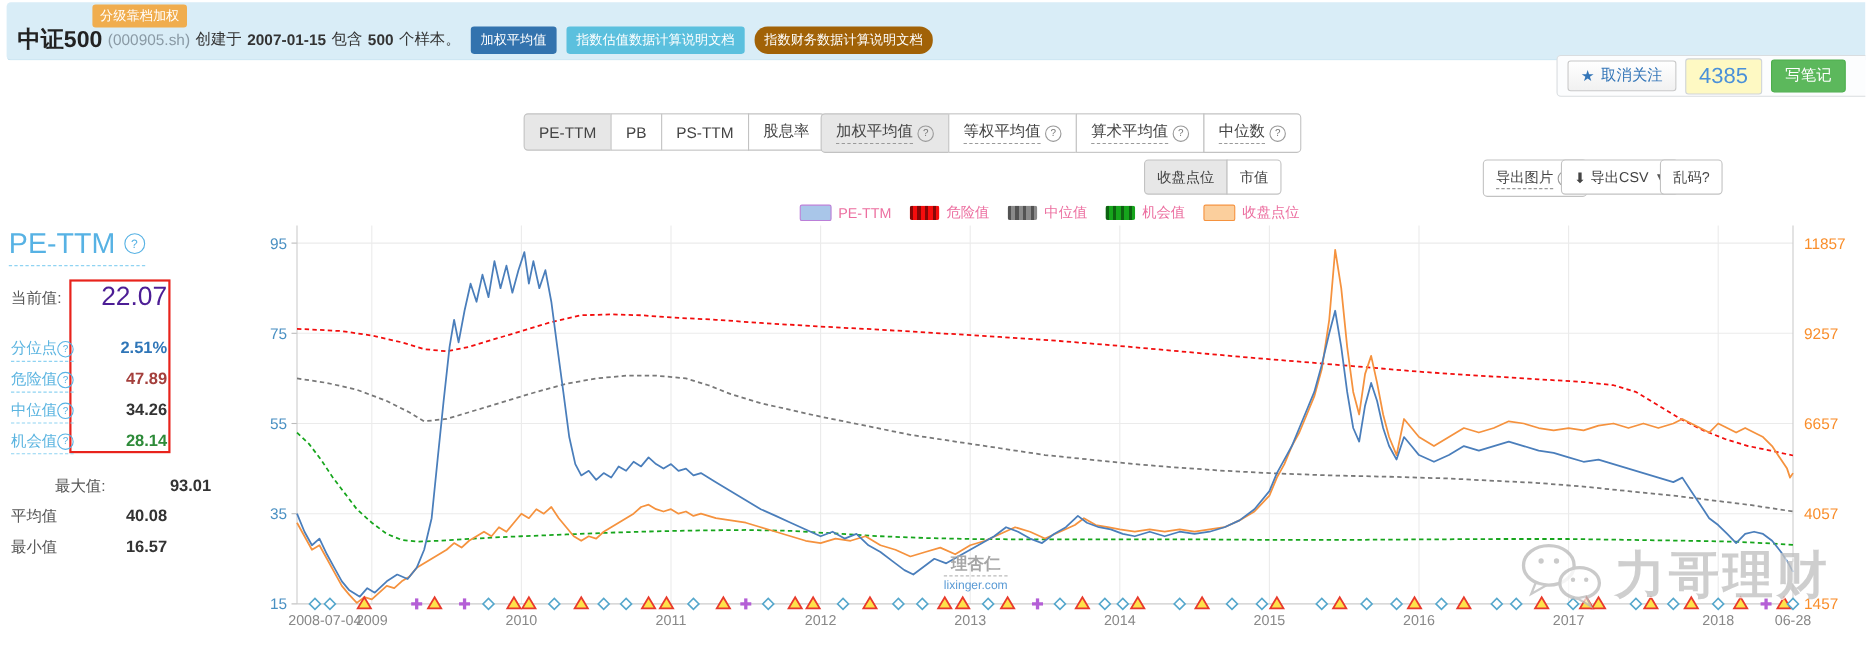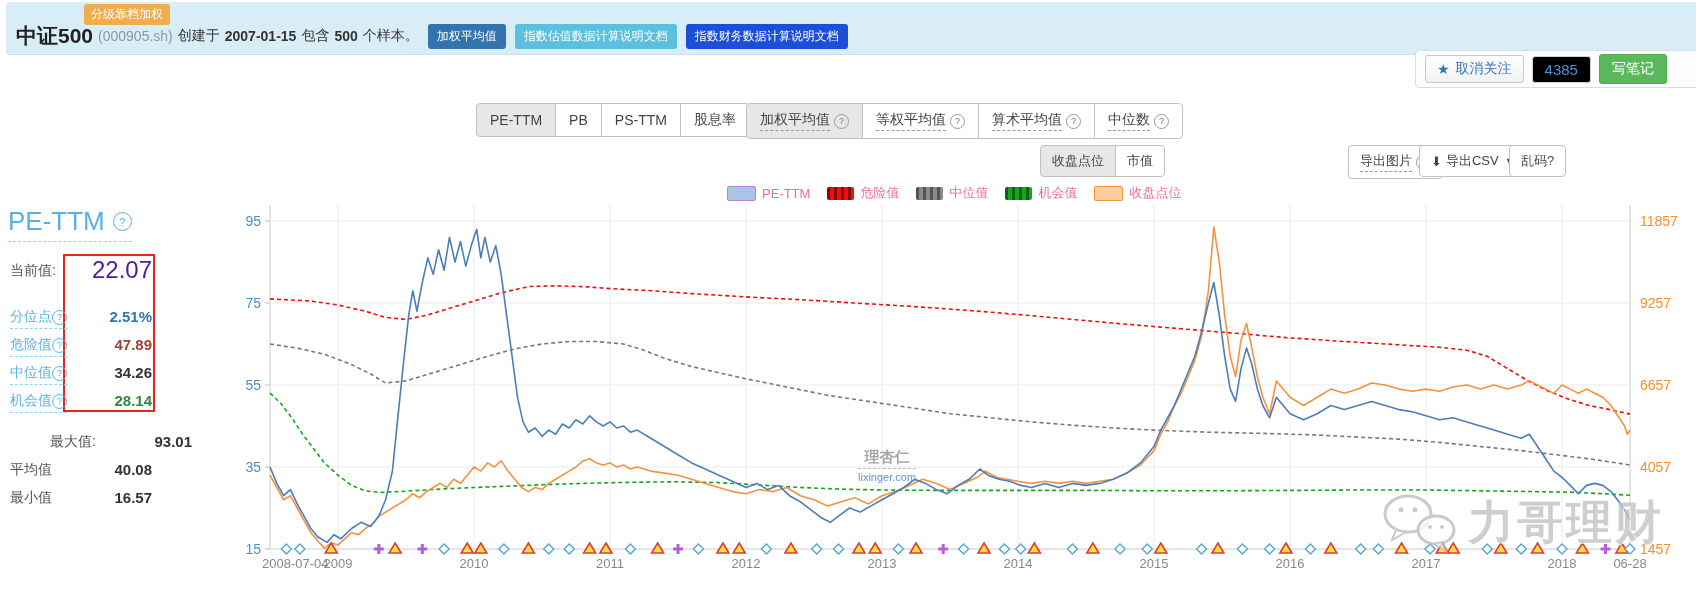--- a/index.html
+++ b/index.html
@@ -11,29 +11,29 @@
   .badge-orange{position:absolute;left:78px;top:2px;background:#f0ad4e;color:#fff;
           font-size:12px;padding:2px 7px;border-radius:3px;}
   .banner-line{position:absolute;left:10px;top:20px;display:flex;align-items:center;gap:5px;white-space:nowrap;}
   .idx-name{font-size:21px;font-weight:bold;color:#222;}
   .idx-code{font-size:14px;color:#8a9aa5;}
   .b-txt{font-size:14px;color:#333;}
   .b-bold{font-size:14px;font-weight:bold;color:#333;}
   .mini-btn{font-size:12px;color:#fff;padding:4px 9px;border-radius:3px;cursor:pointer;margin-left:4px;}
   .mini-blue{background:#3373ae;}
   .mini-lblue{background:#5bc0de;}
-  .mini-green{background:#1d4ed8;}
+  .mini-green{background:#a16207;border-radius:12px;}
   
   .follow-panel{position:absolute;left:1415px;top:50px;width:300px;height:36px;background:#fcfdfe;
           border:1px solid #d9dde0;border-radius:4px;display:flex;align-items:center;gap:8px;padding:0 9px;}
   .btn-unfollow{display:flex;align-items:center;gap:6px;background:linear-gradient(#fff,#f1f1f1);
           border:1px solid #c8c8c8;border-radius:3px;color:#3476b8;font-size:14px;padding:4px 11px;cursor:pointer;}
   .star{color:#3476b8;font-size:14px;}
-  .follow-count{background:#000000;border:1px solid #cfd4d8;border-radius:3px;color:#4a90d9;
-          font-size:15px;padding:4px 12px;}
+  .follow-count{background:#fef9c3;border:1px solid #cfd4d8;border-radius:3px;color:#4a90d9;
+          font-size:20px;padding:4px 12px;}
   .btn-note{background:#5cb85c;border:1px solid #4cae4c;border-radius:3px;color:#fff;font-size:14px;
           padding:5px 12px;cursor:pointer;}
   
   .btn-group{position:absolute;display:inline-flex;}
   .tbtn{border:1px solid #c2c2c2;background:#fff;color:#444;font-size:14px;padding:7px 13px;
         margin-left:-1px;cursor:pointer;white-space:nowrap;display:flex;align-items:center;gap:4px;}
   .tbtn:first-child{margin-left:0;border-radius:4px 0 0 4px;}
   .tbtn:last-child{border-radius:0 4px 4px 0;}
   .tbtn.single{border-radius:4px;}
   .tbtn.active{background:#e7e7e7;}
@@ -59,21 +59,21 @@
   .chart-wrap{position:absolute;left:230px;top:180px;width:1460px;height:420px;}
   .legend{position:absolute;left:727px;top:184px;display:flex;align-items:center;gap:17px;z-index:5;}
   .lg-item{display:flex;align-items:center;gap:6px;font-size:13px;color:#ec6fa0;cursor:pointer;}
   .sw{width:27px;height:13px;border-radius:2px;}
   .sw-pe{background:#a9c6e9;border:1px solid #bb7fd8;}
   .sw-danger{background:#f50d0d;background-image:repeating-linear-gradient(90deg,rgba(0,0,0,.45) 0 3px,transparent 3px 7px);}
   .sw-median{background:#8a8a8a;background-image:repeating-linear-gradient(90deg,rgba(0,0,0,.4) 0 3px,transparent 3px 7px);}
   .sw-chance{background:#16a51c;background-image:repeating-linear-gradient(90deg,rgba(0,0,0,.4) 0 3px,transparent 3px 7px);}
   .sw-close{background:#fbcf9d;border:1px solid #f5923e;}
   
-  .wm-lixinger{position:absolute;left:858px;top:448px;text-align:center;pointer-events:none;}
+  .wm-lixinger{position:absolute;left:858px;top:503px;text-align:center;pointer-events:none;}
   .wm-lixinger .cn{font-size:15px;font-weight:bold;color:#a6a6a6;border-bottom:1px dashed #bbb;padding-bottom:1px;}
   .wm-lixinger .site{font-size:11px;color:#5b9bd5;margin-top:2px;}
   .wm-brand{position:absolute;left:1378px;top:492px;display:flex;align-items:center;gap:8px;
             pointer-events:none;opacity:.8;}
   .wm-brand-text{font-size:46px;font-weight:bold;color:#c3c3c3;letter-spacing:3px;
             text-shadow:1px 1px 0 #fff;}
 </style>
 </head>
 <body>
 

